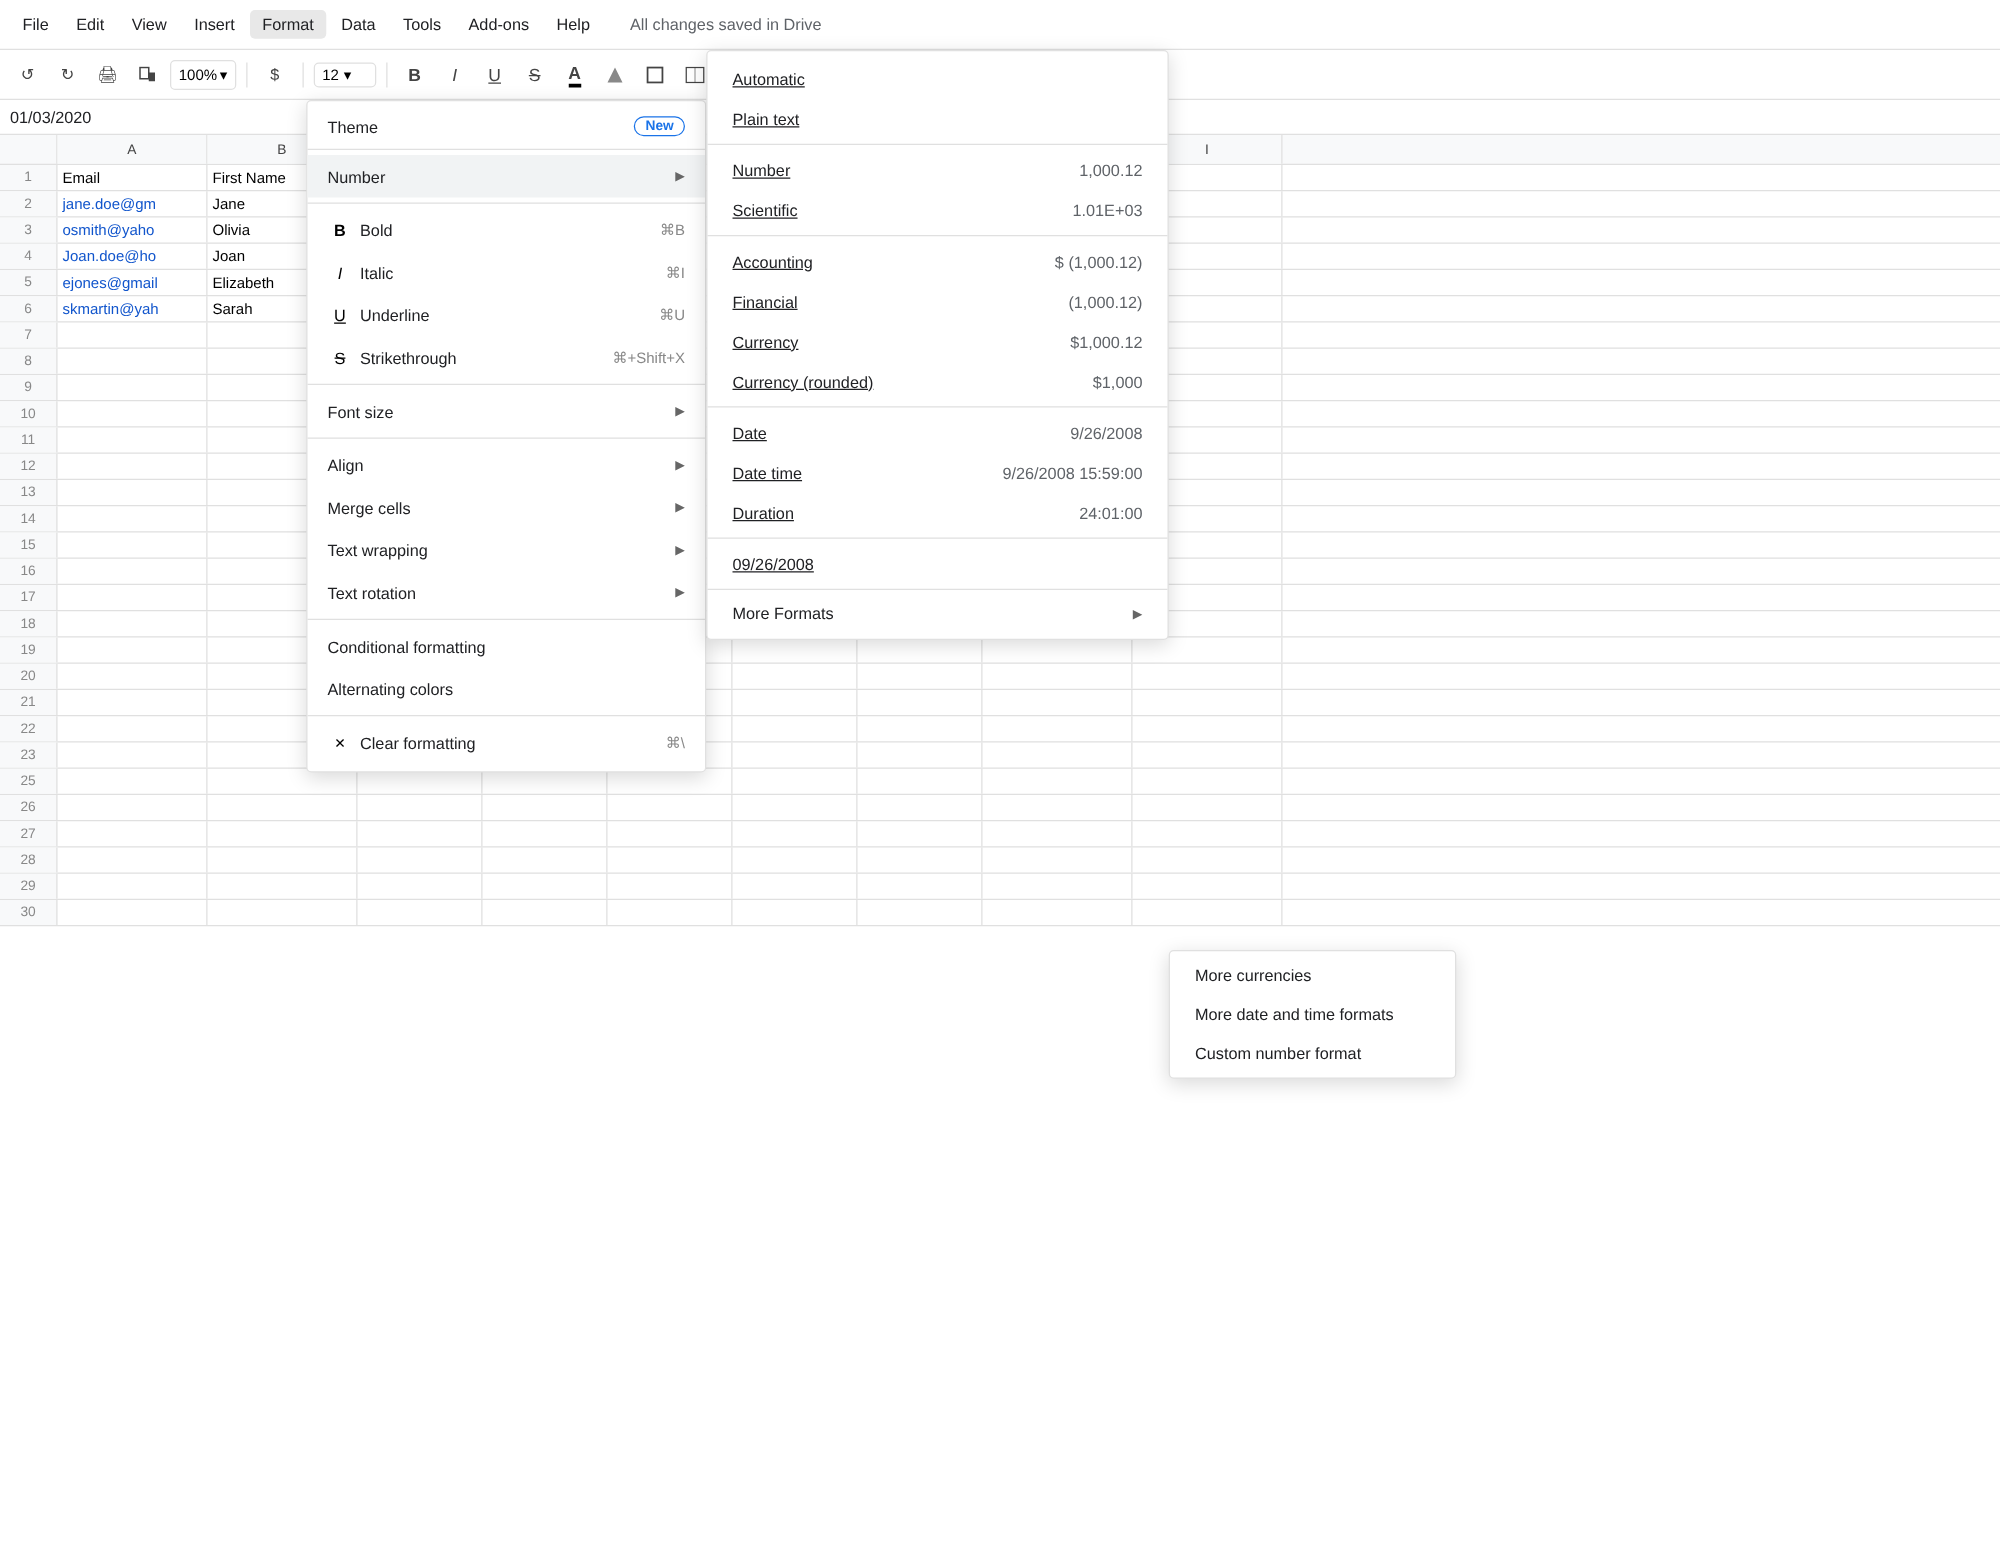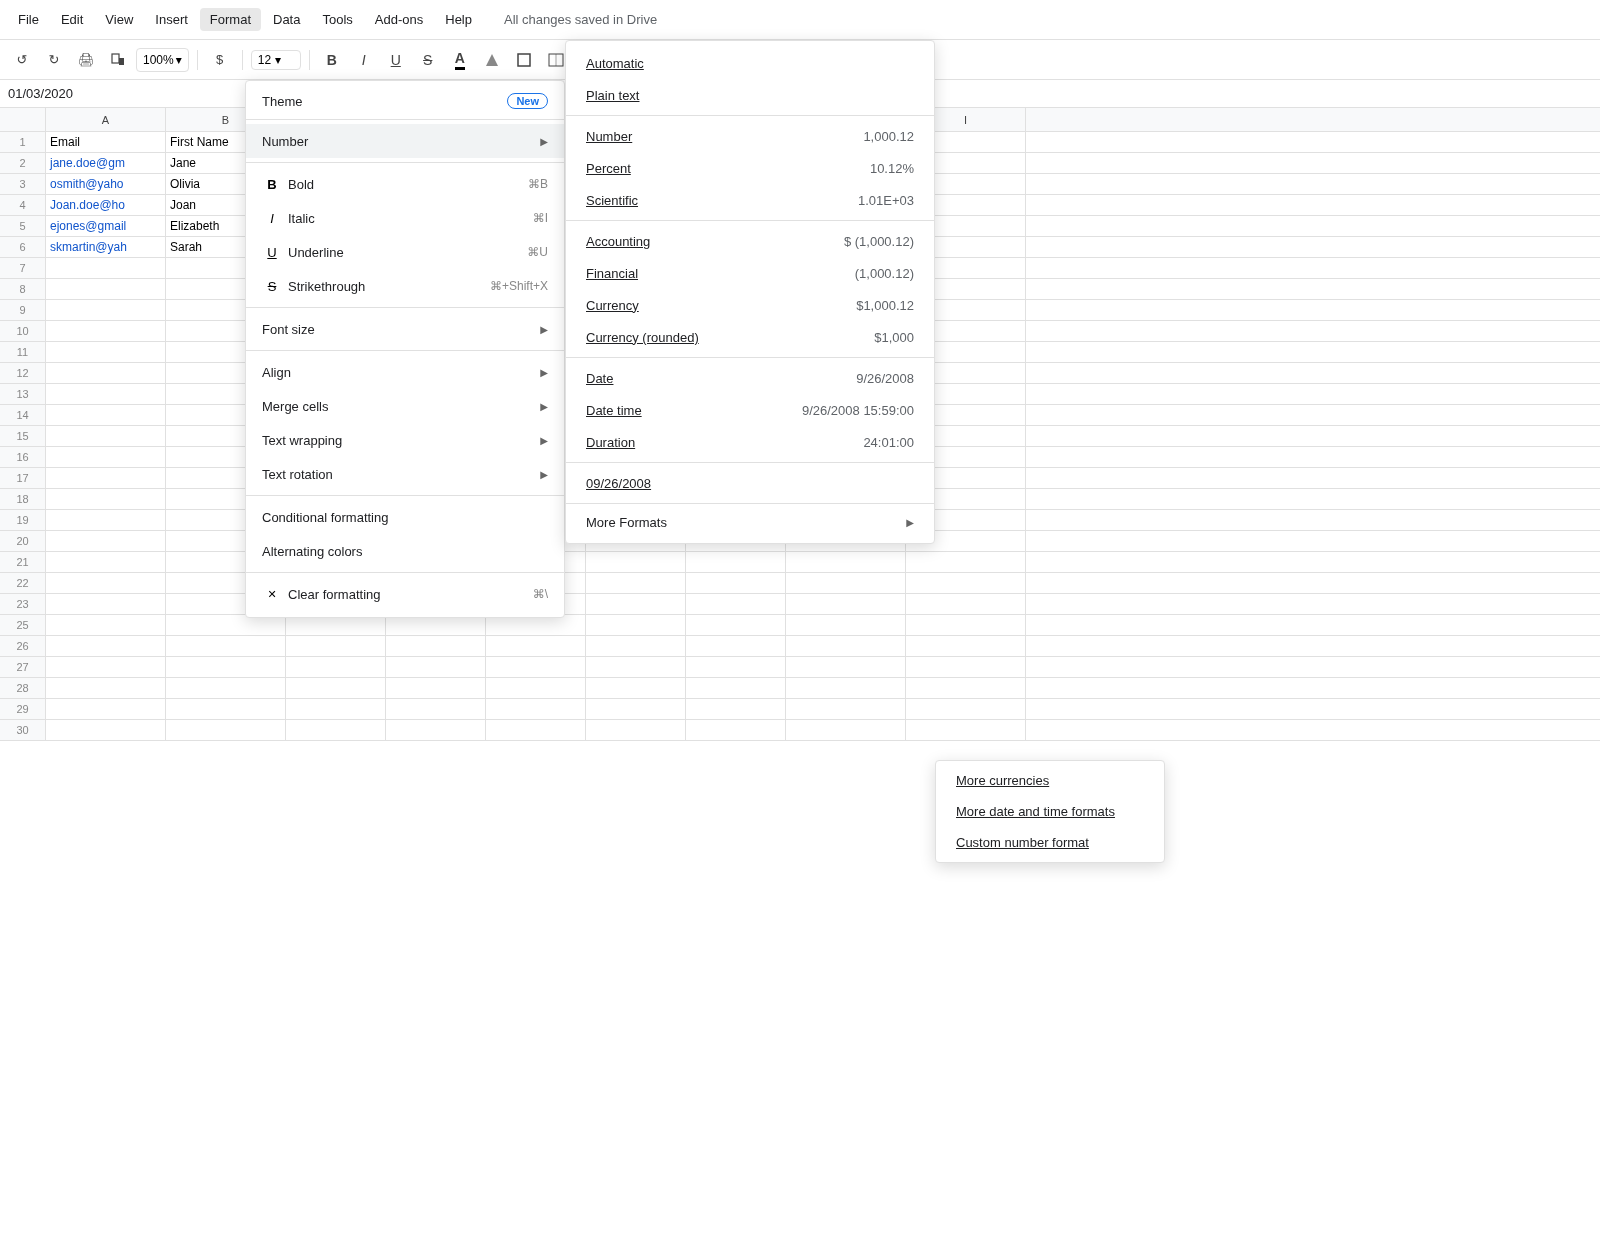--- a/index.html
+++ b/index.html
@@ -293,21 +293,20 @@
       box-shadow: 0 4px 16px rgba(0,0,0,0.15);
       border-radius: 4px;
       z-index: 102;
       padding: 4px 0;
     }
     .mf-entry {
       padding: 8px 20px;
       cursor: pointer;
       font-size: 13px;
       color: #202124;
-      text-decoration: underline;
     }
 
     
     .col-a { width: 120px; min-width: 120px; }
     .col-b { width: 120px; min-width: 120px; }
     .col-c { width: 100px; min-width: 100px; }
     .col-d { width: 100px; min-width: 100px; }
     .col-e { width: 100px; min-width: 100px; }
     .col-f { width: 100px; min-width: 100px; }
     .col-g { width: 100px; min-width: 100px; }
@@ -844,24 +843,20 @@
   <div class="num-entry">
     <span class="num-label">Plain text</span>
   </div>
   <div class="num-divider"></div>
 
   <div class="num-entry">
     <span class="num-label">Number</span>
     <span class="num-example">1,000.12</span>
   </div>
   <div class="num-entry">
-    <span class="num-label">Percent</span>
-    <span class="num-example">10.12%</span>
-  </div>
-  <div class="num-entry">
     <span class="num-label">Scientific</span>
     <span class="num-example">1.01E+03</span>
   </div>
   <div class="num-divider"></div>
 
   <div class="num-entry">
     <span class="num-label">Accounting</span>
     <span class="num-example">$ (1,000.12)</span>
   </div>
   <div class="num-entry">

